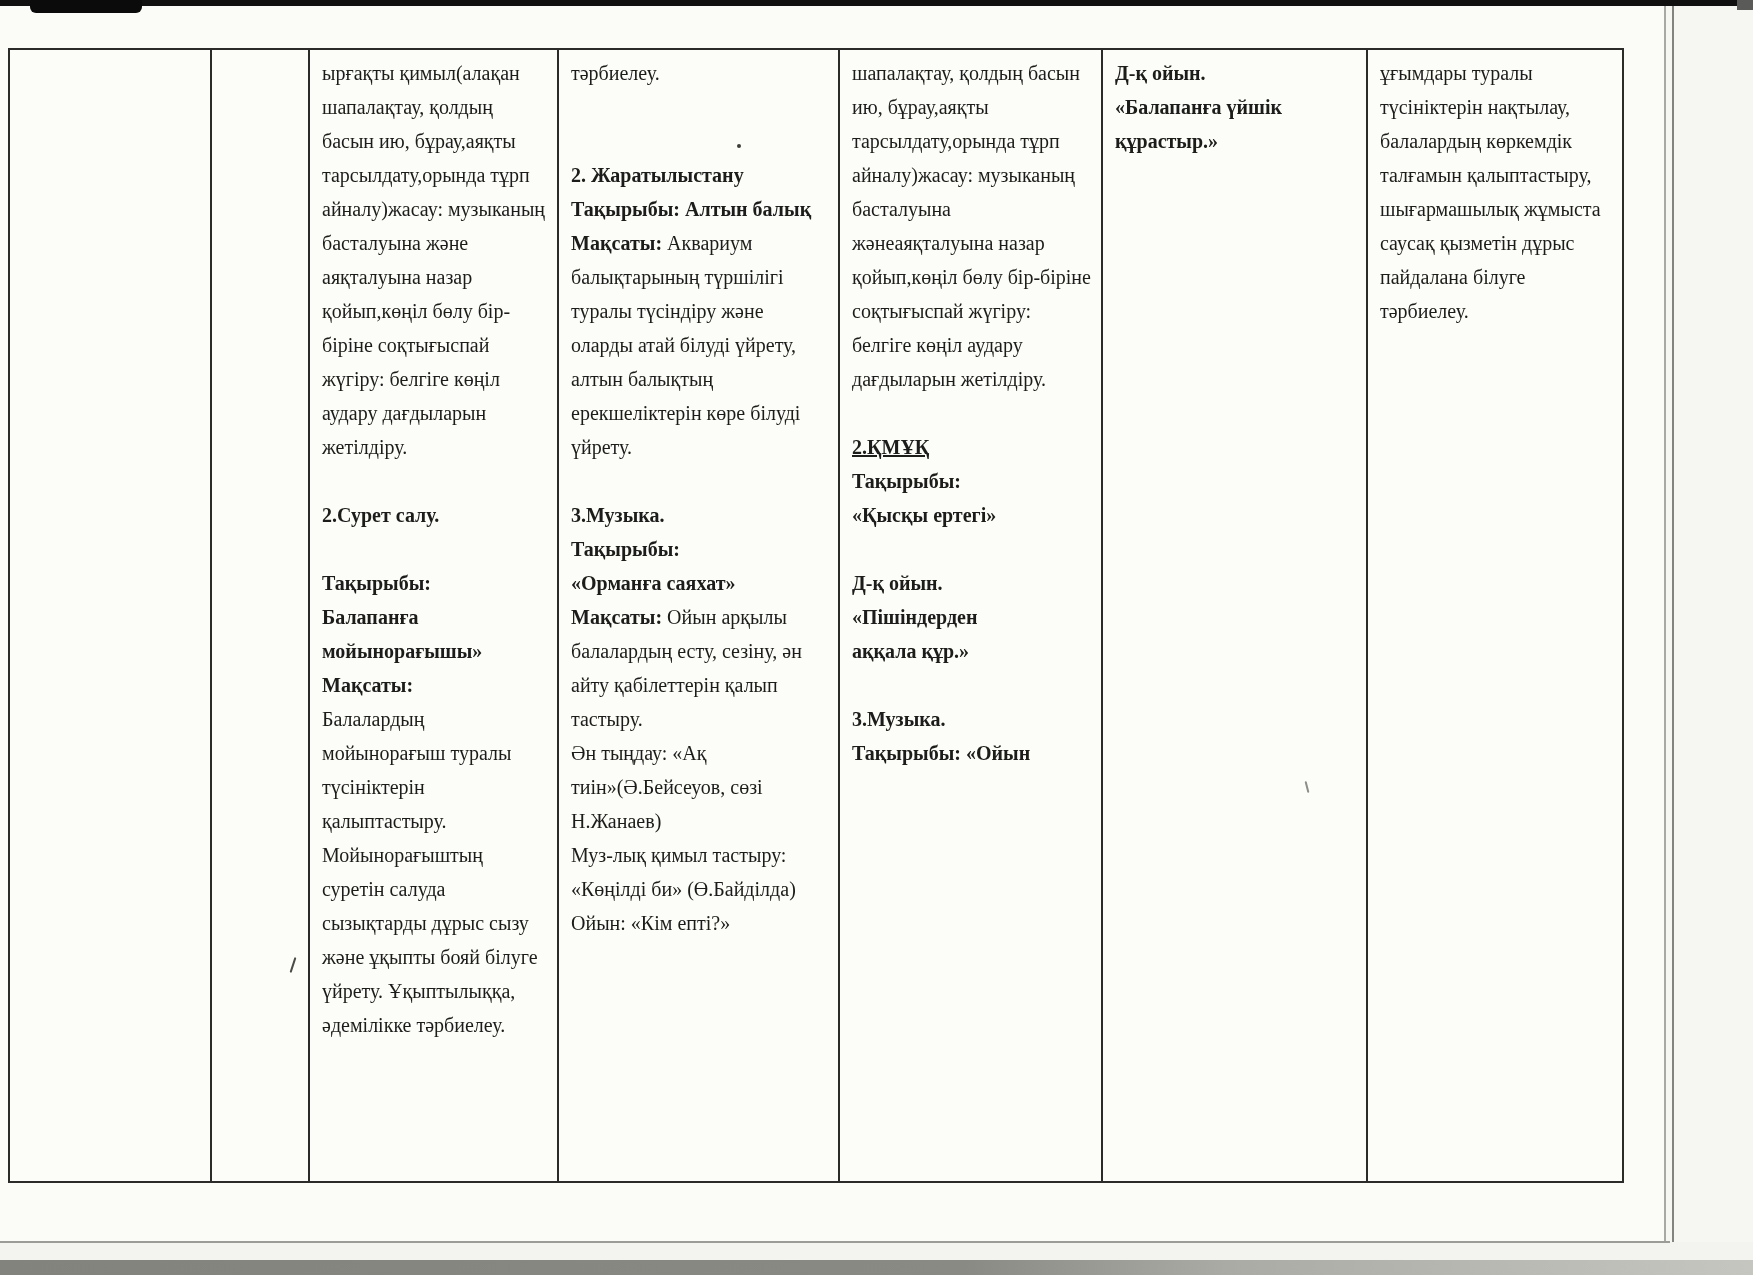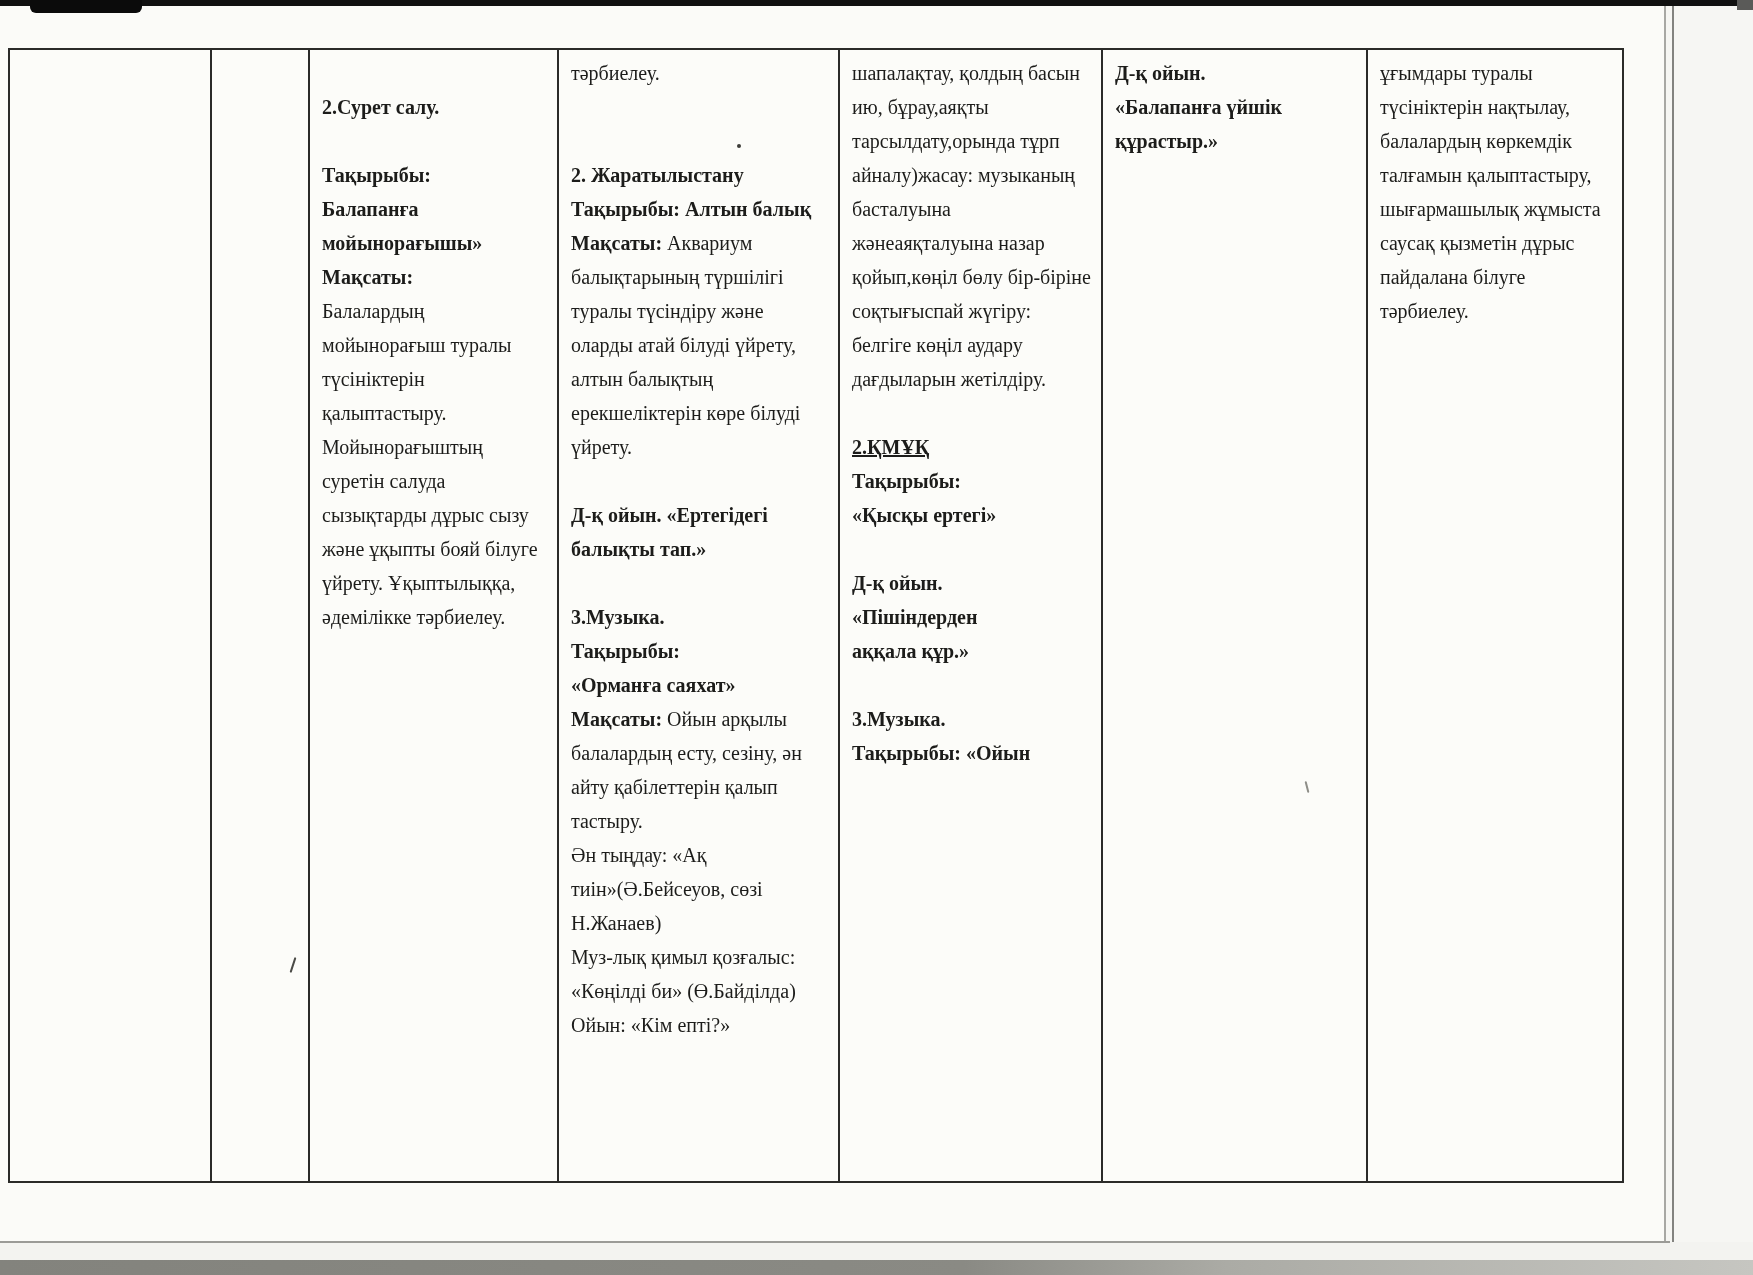--- a/index.html
+++ b/index.html
@@ -60,38 +60,38 @@
 <div class="scan-corner-tr"></div>
 <div class="page-edge-v1"></div>
 <div class="page-edge-v2"></div>
 <div class="page-edge-bottom"></div>
 <div class="scan-strip-bottom"></div>
 
 <div class="doc-table">
   <div class="cell c0"></div>
   <div class="cell c1"></div>
   <div class="cell c2">
+      <div class="para"><span>ырғақты қимыл(алақан шапалақтау, қолдың басын ию, бұрау,аяқты тарсылдату,орында тұрп айналу)жасау: музыканың басталуына және аяқталуына назар қойып,көңіл бөлу бір-біріне соқтығыспай жүгіру: белгіге көңіл аудару дағдыларын жетілдіру.</span></div>
       <div class="para" style="margin-top: 34px;"><span class="b">2.Сурет салу.</span></div>
       <div class="para" style="margin-top: 34px;"><span class="b"> Тақырыбы:</span></div>
       <div class="para"><span class="b">Балапанға мойынорағышы»</span></div>
       <div class="para"><span class="b">Мақсаты:</span></div>
       <div class="para"><span>Балалардың мойынорағыш туралы түсініктерін қалыптастыру. Мойынорағыштың суретін салуда сызықтарды дұрыс сызу және ұқыпты бояй білуге үйрету. Ұқыптылыққа, әдемілікке тәрбиелеу.</span></div>
     </div>
   <div class="cell c3">
       <div class="para"><span>тәрбиелеу.</span></div>
       <div class="para" style="margin-top: 68px;"><span class="b">2. Жаратылыстану</span></div>
       <div class="para"><span class="b">Тақырыбы:  Алтын балық</span></div>
       <div class="para"><span class="b">Мақсаты:</span><span> Аквариум балықтарының түршілігі туралы түсіндіру және оларды атай білуді үйрету, алтын балықтың ерекшеліктерін көре білуді үйрету.</span></div>
-      <div class="para" style="margin-top: 34px;"><span class="b">Д-қ ойын. «Ертегідегі балықты тап.»</span></div>
       <div class="para" style="margin-top: 34px;"><span class="b">3.Музыка.</span></div>
       <div class="para"><span class="b">  Тақырыбы:</span></div>
       <div class="para"><span class="b">«Орманға саяхат»</span></div>
       <div class="para"><span class="b">Мақсаты:</span><span> Ойын арқылы балалардың есту, сезіну, ән айту қабілеттерін қалып тастыру.</span></div>
       <div class="para"><span>Ән тыңдау: «Ақ тиін»(Ә.Бейсеуов, сөзі Н.Жанаев)</span></div>
-      <div class="para"><span>Муз-лық қимыл қозғалыс:</span></div>
+      <div class="para"><span>Муз-лық қимыл тастыру:</span></div>
       <div class="para"><span> «Көңілді би» (Ө.Байділда)</span></div>
       <div class="para"><span>Ойын: «Кім епті?»</span></div>
     </div>
   <div class="cell c4">
       <div class="para"><span>шапалақтау, қолдың басын ию, бұрау,аяқты тарсылдату,орында тұрп айналу)жасау: музыканың басталуына жәнеаяқталуына назар қойып,көңіл бөлу бір-біріне соқтығыспай жүгіру: белгіге көңіл аудару дағдыларын жетілдіру.</span></div>
       <div class="para" style="margin-top: 34px; text-decoration: underline;"><span class="b">2.ҚМҰҚ</span></div>
       <div class="para"><span class="b"> Тақырыбы:</span></div>
       <div class="para"><span class="b">«Қысқы ертегі»</span></div>
       <div class="para" style="margin-top: 34px;"><span class="b">Д-қ ойын.</span></div>
       <div class="para"><span class="b">«Пішіндерден</span></div>

